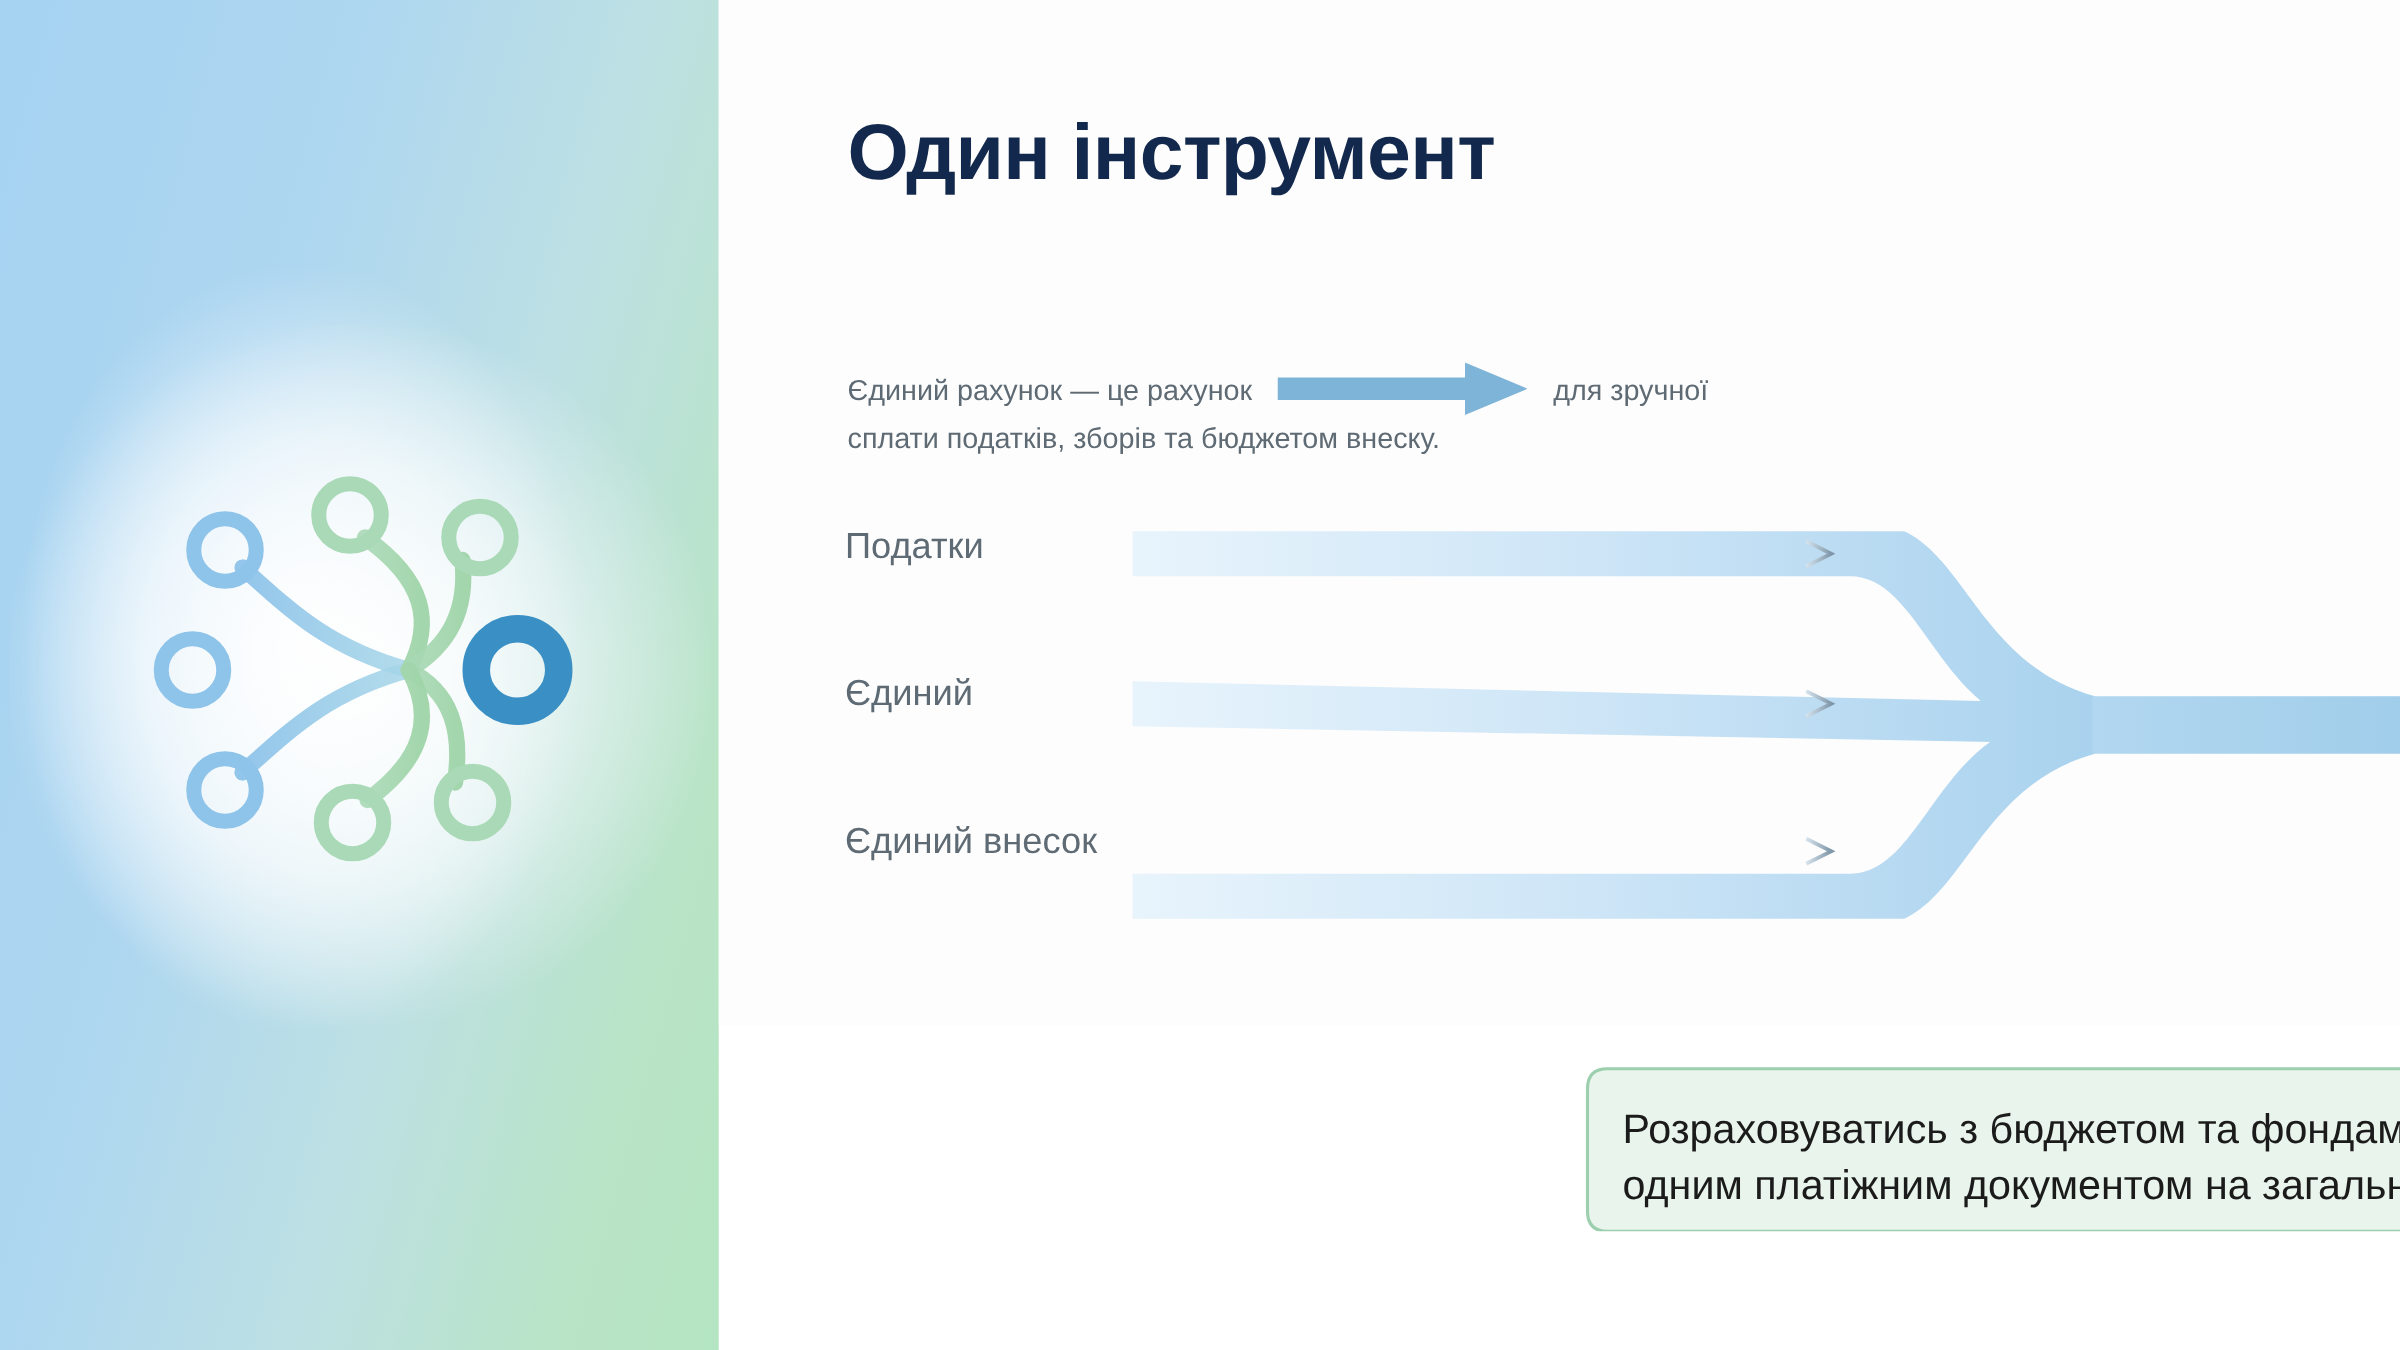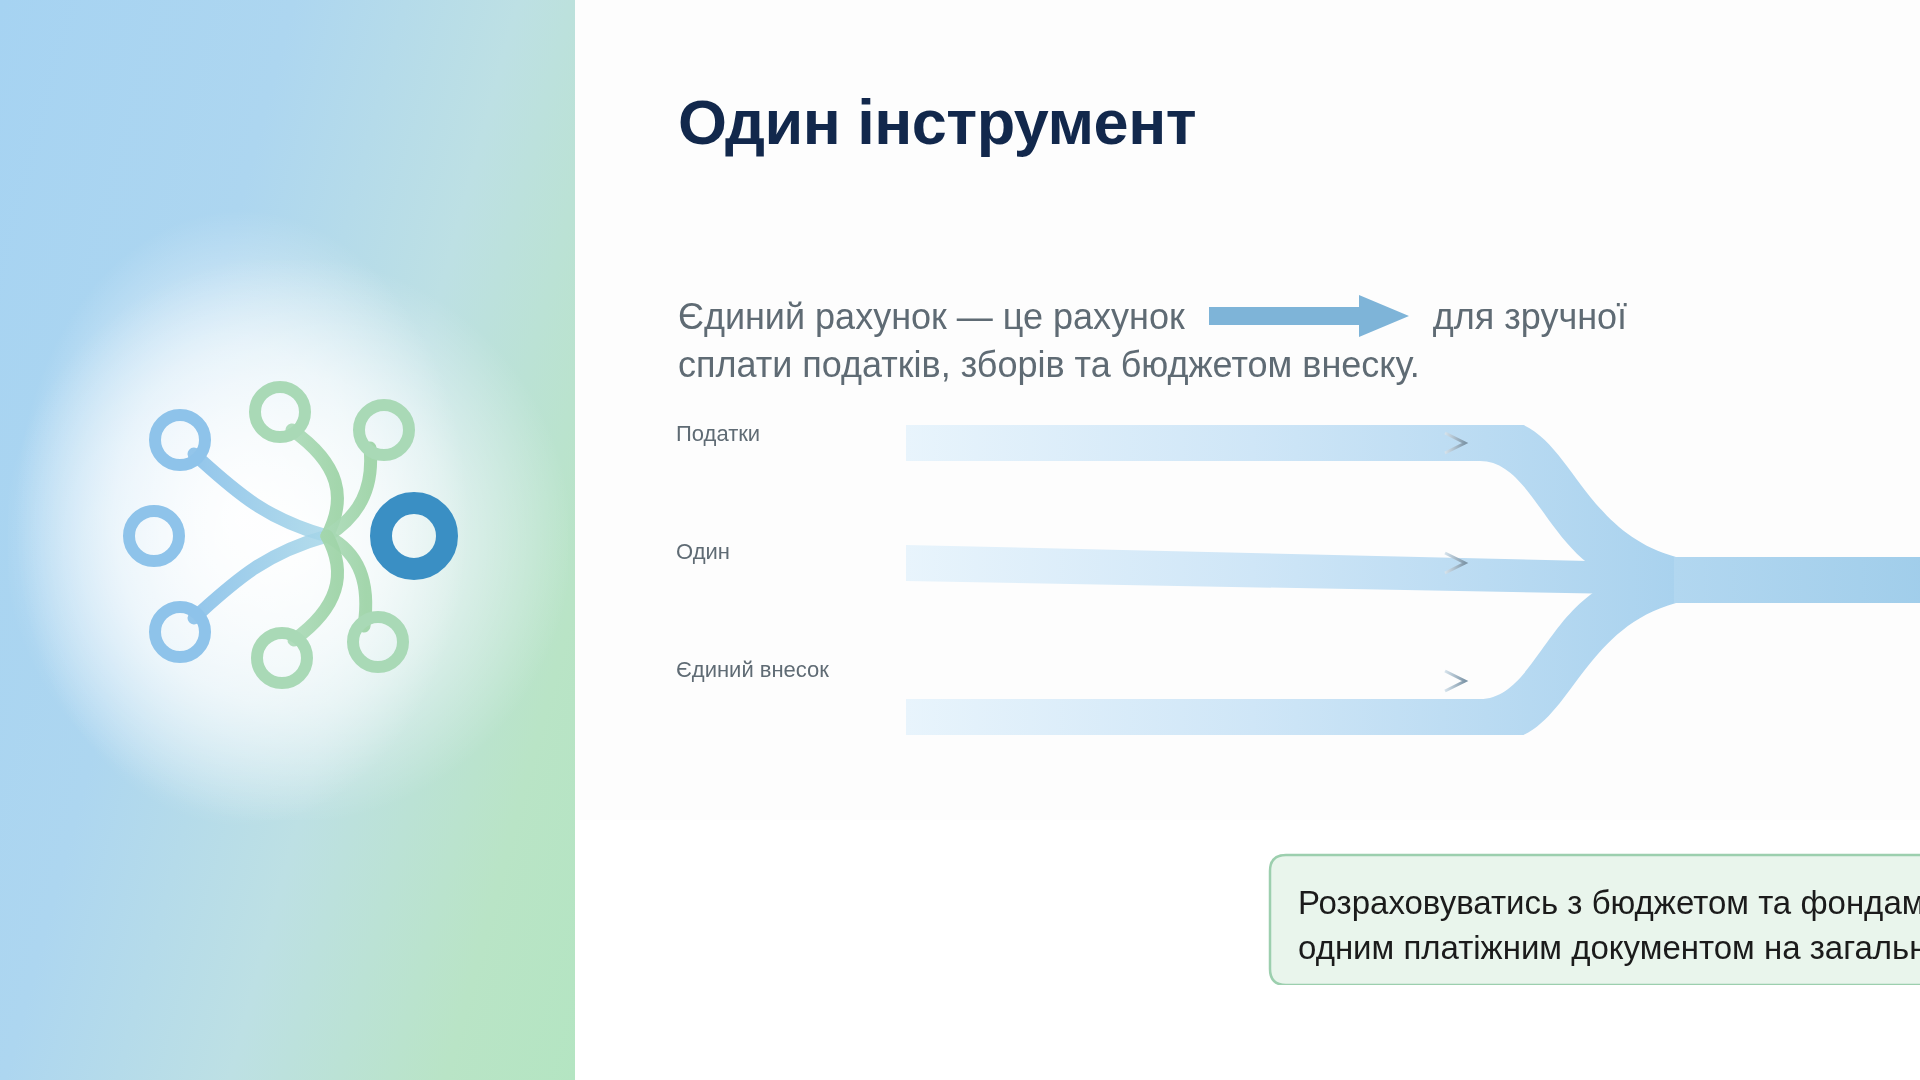--- a/index.html
+++ b/index.html
@@ -54,21 +54,21 @@
     line-height:1.17;
     letter-spacing:-0.5px;
     color:#12284c;
     white-space:pre-line;
   }
 
   .subtitle {
     position:absolute;
     left:103px; top:293px;
     width:1130px;
-    font-size:36px;
+    font-size:23px;
     line-height:1.32;
     color:#5f6b74;
   }
   .sub-line { display:block; white-space:nowrap; }
   .sub-arrow {
     display:inline-block;
     vertical-align:middle;
     width:200px; height:42px;
     margin:0 14px;
     position:relative;
@@ -76,21 +76,21 @@
   }
 
   
   .flow {
     position:absolute;
     left:95px; top:425px;
     width:1320px; height:310px;
   }
   .flow-label {
     position:absolute;
-    font-size:22px;
+    font-size:29px;
     color:#5f6b74;
     white-space:nowrap;
   }
   .lbl-taxes { left:6px;  top:-4px; }
   .lbl-fees  { left:6px;  top:114px; }
   .lbl-ssc   { left:6px;  top:232px; }
 
   
   .callout {
     position:absolute;
@@ -165,21 +165,21 @@
             <path d="M0 12 L150 12 L150 0 L200 21 L150 42 L150 30 L0 30 Z" fill="#7eb4d8"></path>
           </svg>
         </span>
         <span>для зручної</span>
       </span>
       <span class="sub-line">сплати податків, зборів та бюджетом внеску.</span>
     </div>
 
     <div class="flow">
       <span class="flow-label lbl-taxes">Податки</span>
-      <span class="flow-label lbl-fees">Один</span>
+      <span class="flow-label lbl-fees">Єдиний</span>
       <span class="flow-label lbl-ssc">Єдиний внесок</span>
 
       <svg viewBox="0 0 1320 310" width="1320" height="310" style="position:absolute;left:0;top:0;">
         <defs>
           <linearGradient id="ribbonTop" x1="0" y1="0" x2="1" y2="0">
             <stop offset="0%" stop-color="#e8f4fc"></stop>
             <stop offset="45%" stop-color="#cfe6f7"></stop>
             <stop offset="100%" stop-color="#a9d2ee"></stop>
           </linearGradient>
           <linearGradient id="ribbonMid" x1="0" y1="0" x2="1" y2="0">

